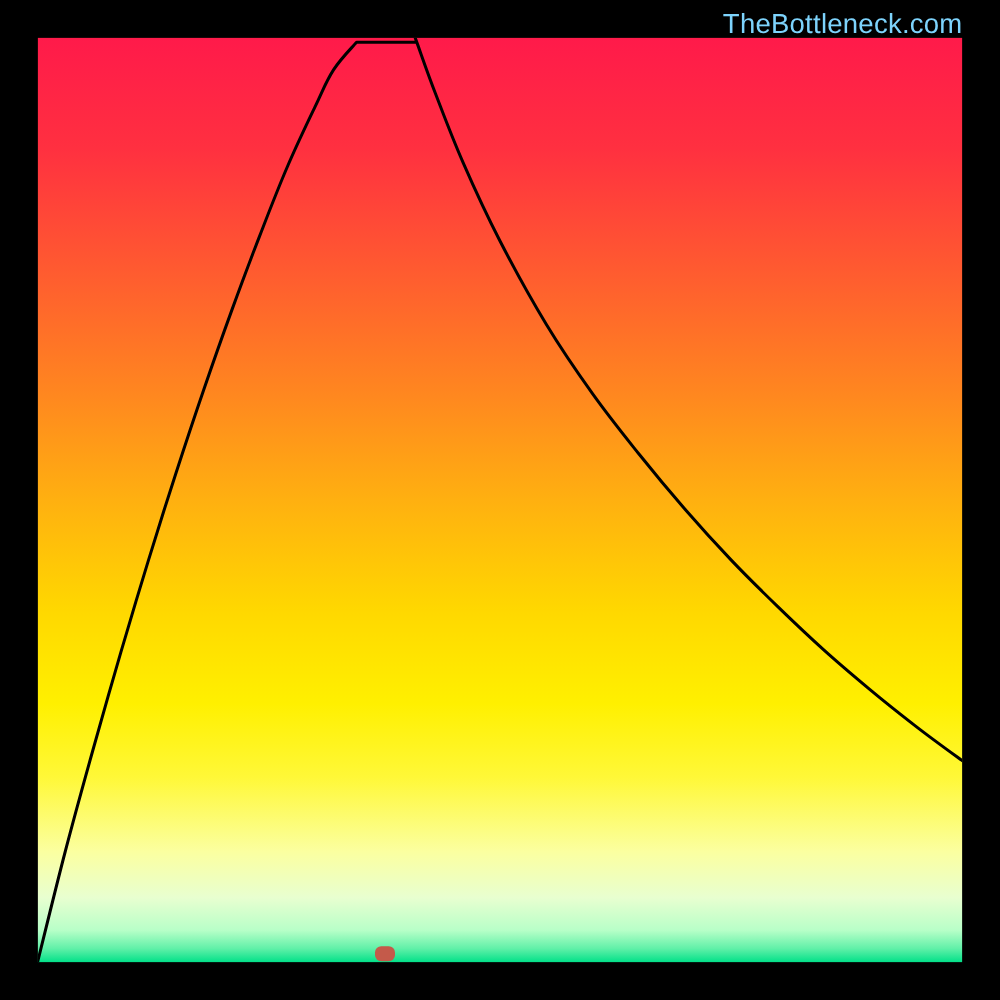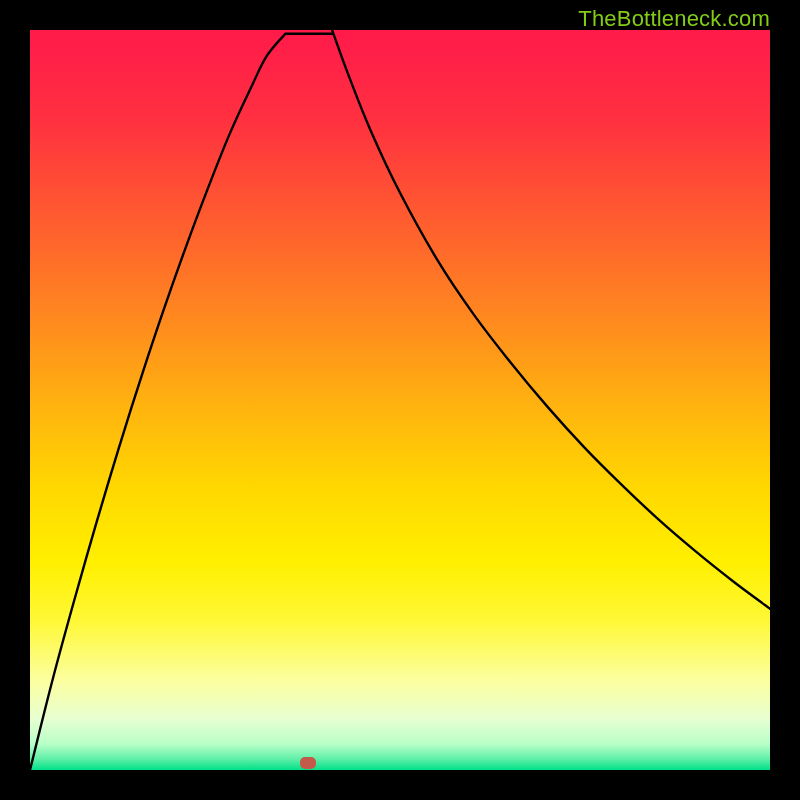--- a/index.html
+++ b/index.html
@@ -24,21 +24,21 @@
     left: 30px;
     top: 30px;
     width: 740px;
     height: 740px;
     overflow: hidden;
   }
   .watermark {
     position: absolute;
     top: 6px;
     right: 30px;
-    color: #84cc16;
+    color: #7dd3fc;
     font-size: 22px;
     font-weight: 500;
     letter-spacing: 0.2px;
     user-select: none;
   }
   svg {
     display: block;
   }
   .marker {
     position: absolute;

